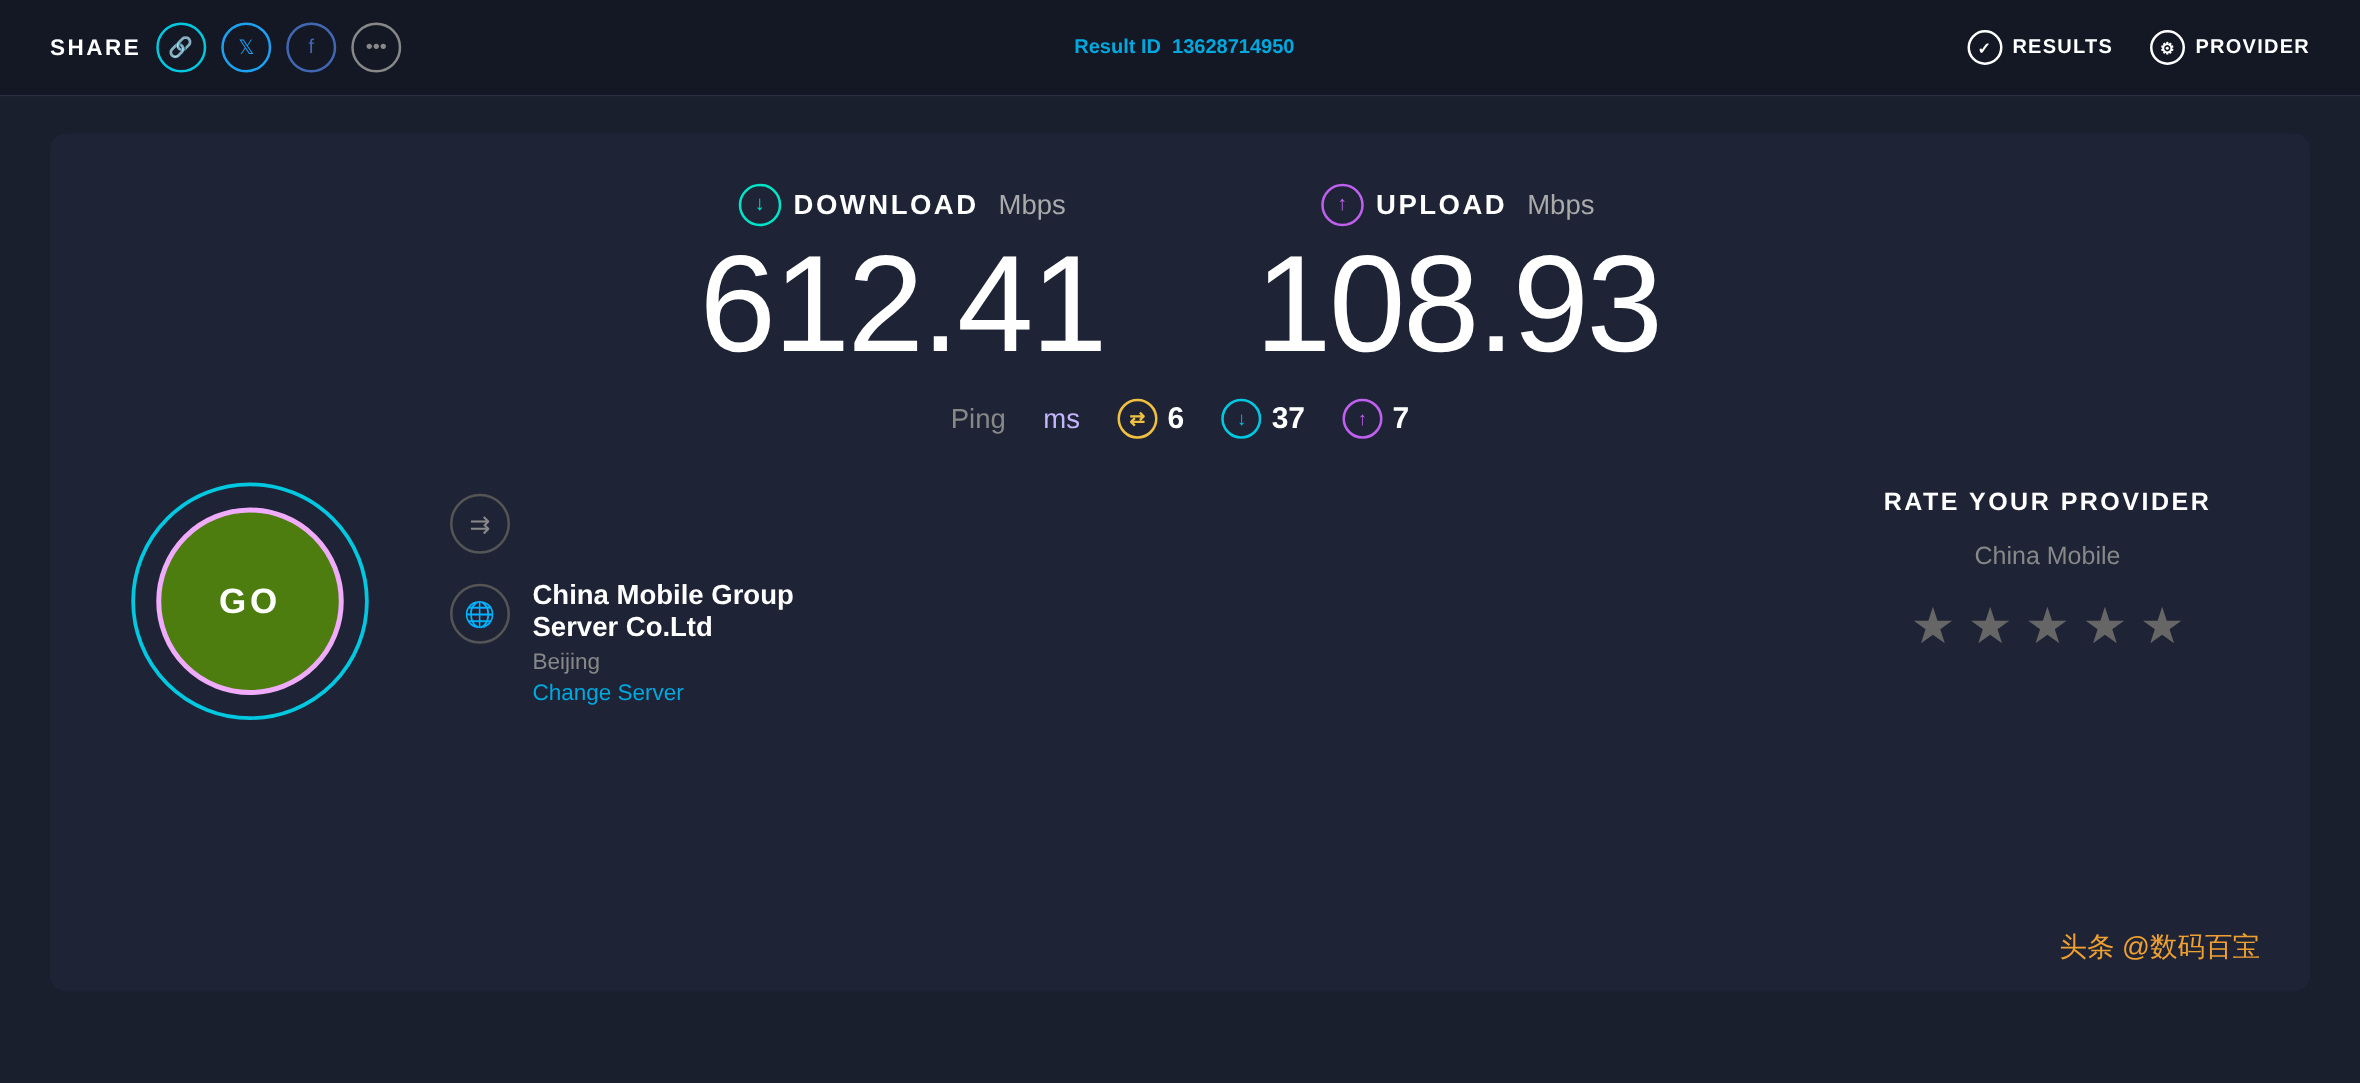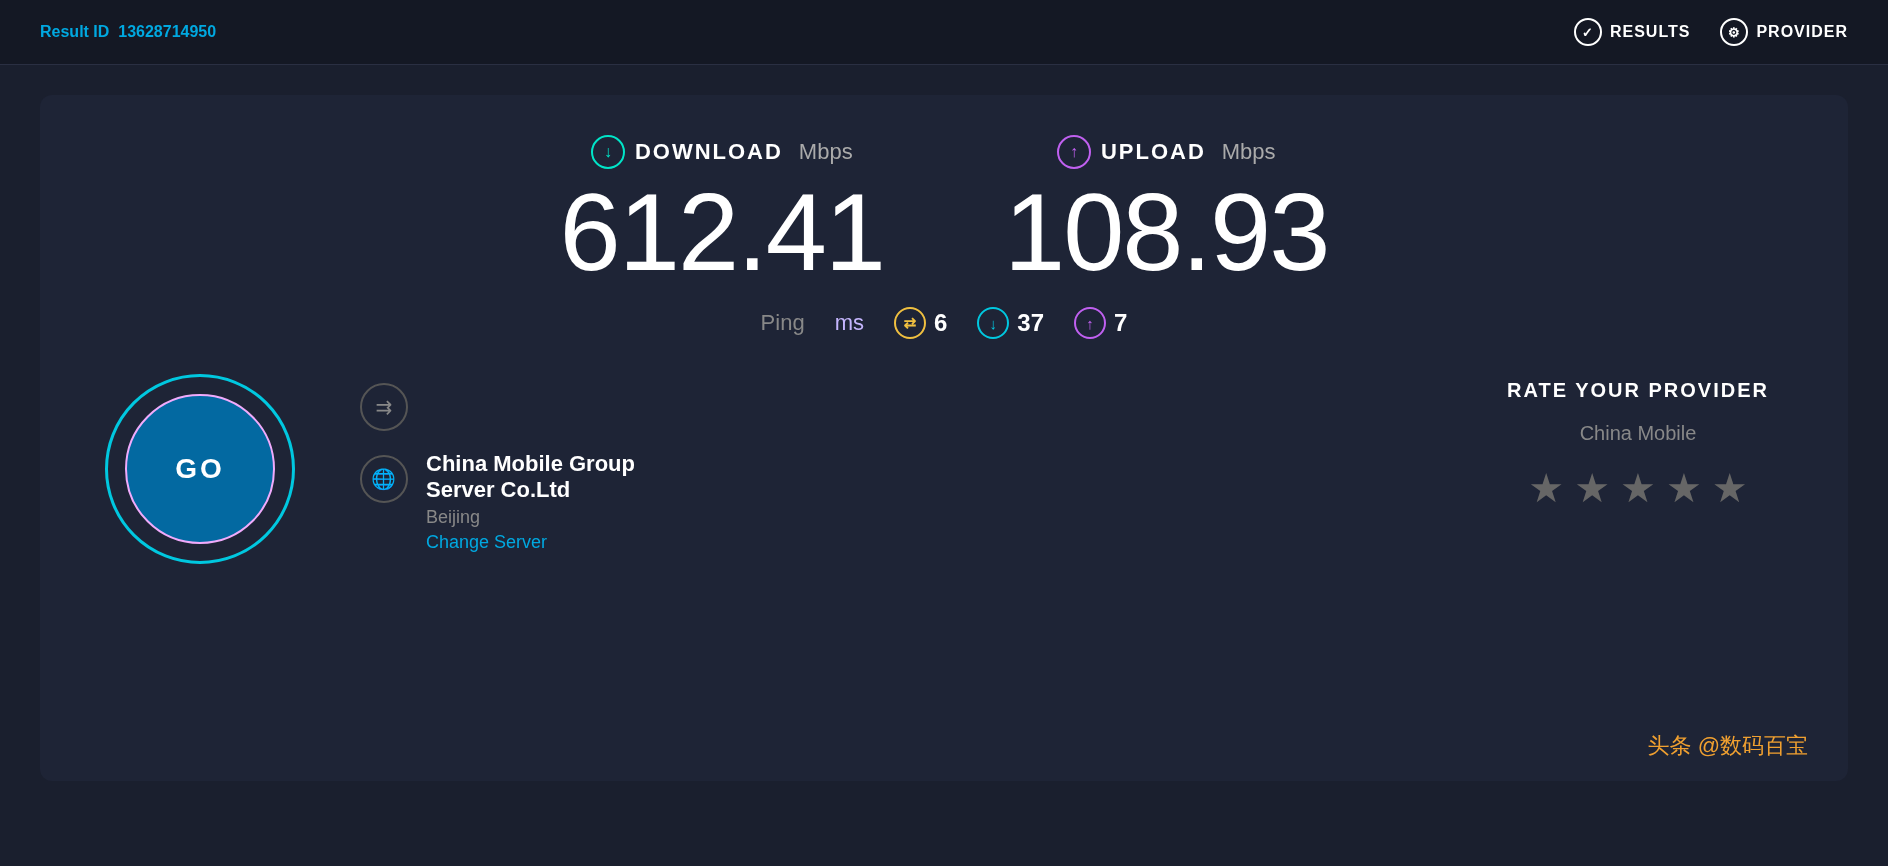--- a/index.html
+++ b/index.html
@@ -204,22 +204,22 @@
       border: 3px solid #00c8e0;
       display: flex;
       align-items: center;
       justify-content: center;
       position: relative;
     }
     .go-inner {
       width: 150px;
       height: 150px;
       border-radius: 50%;
-      border: 2px solid #f0abfc;
-      background: #0369a1;
+      border: 4px solid #f0abfc;
+      background: #4d7c0f;
       display: flex;
       align-items: center;
       justify-content: center;
       cursor: pointer;
     }
     .go-text {
       font-size: 28px;
       font-weight: 800;
       letter-spacing: 3px;
       color: #fff;
@@ -306,20 +306,27 @@
       color: rgba(255,255,255,0.5);
     }
     .watermark span {
       color: #f0a030;
     }
   </style>
 </head>
 <body>
 
 <div class="topbar">
+  <div class="share-section">
+    <span class="share-label">SHARE</span>
+    <div class="share-icon">🔗</div>
+    <div class="share-icon twitter">𝕏</div>
+    <div class="share-icon facebook">f</div>
+    <div class="share-icon more">•••</div>
+  </div>
 
   <div class="result-id">
     <span>Result ID</span>
     &nbsp;<span>13628714950</span>
   </div>
 
   <div class="nav-section">
     <div class="nav-item">
       <div class="nav-icon">✓</div>
       <span>RESULTS</span>

